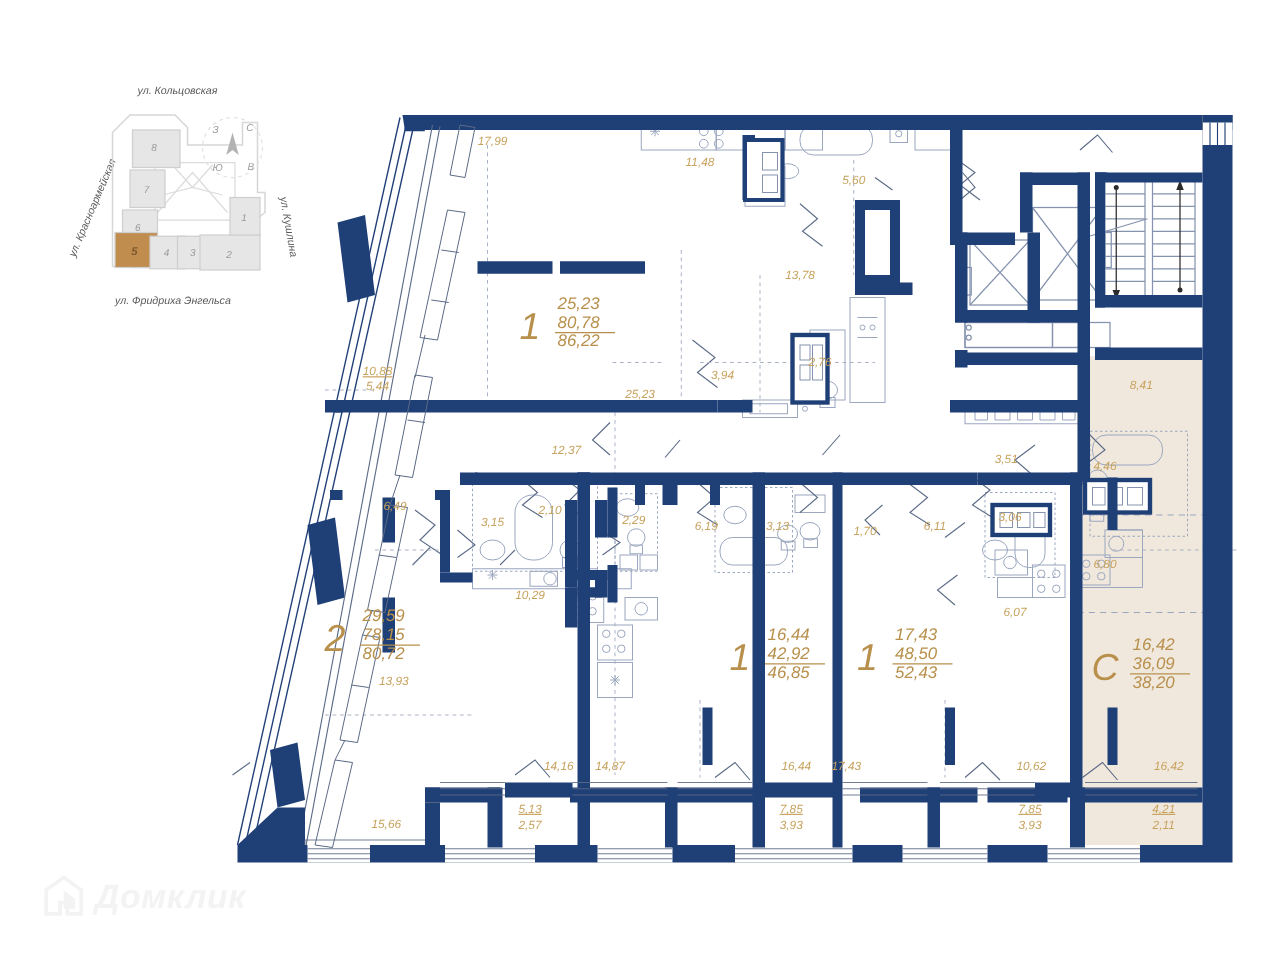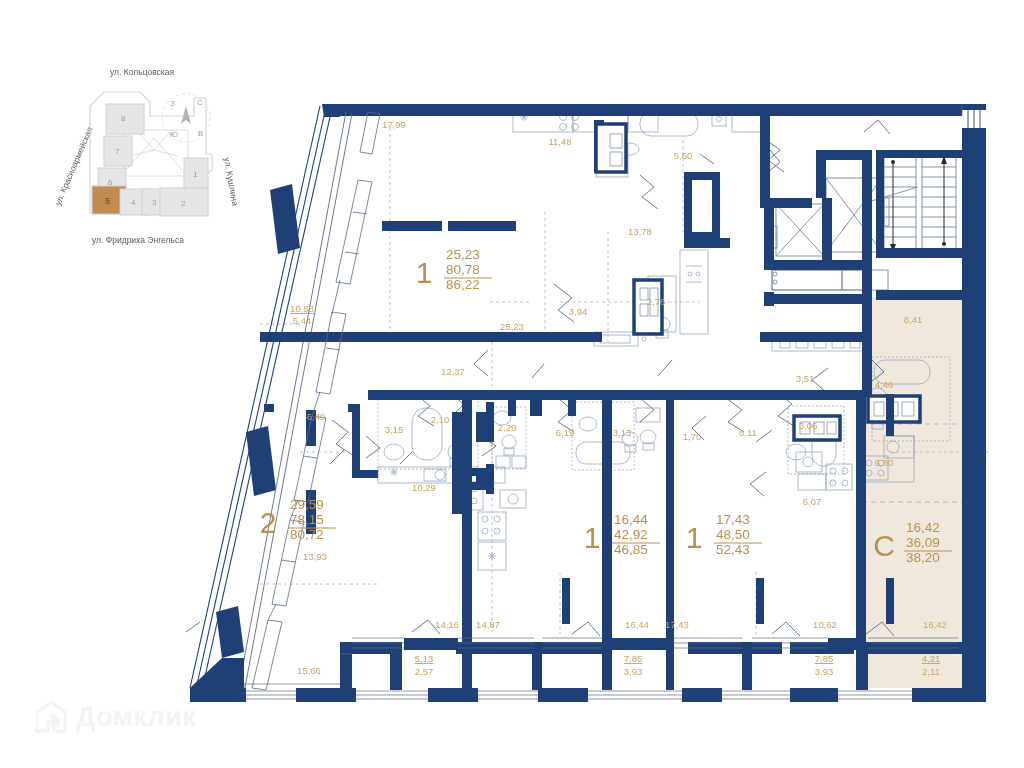--- a/index.html
+++ b/index.html
@@ -1,28 +1,28 @@
 <!DOCTYPE html>
 <html><head>
 <meta charset="utf-8">
 <style>
   html,body{margin:0;padding:0;background:#ffffff;}
   body{width:1024px;height:768px;overflow:hidden;
        font-family:"Liberation Sans","DejaVu Sans",sans-serif;}
-  #stage{position:relative;width:1024px;height:768px;background:#ffffff;}
+  #stage{position:relative;width:1024px;height:768px;background:#ffffff;font-style:italic;}
 
   
   #keymap{position:absolute;left:42px;top:58px;width:240px;height:190px;}
   #keymap svg{display:block;}
   .km-street{fill:#5a5a5a;font-size:8.5px;font-family:"Liberation Sans",sans-serif;}
   .km-num{fill:#9a9a9a;font-size:8px;font-family:"Liberation Sans",sans-serif;}
   .km-num-sel{fill:#7d5a2e;font-size:9px;font-weight:bold;font-family:"Liberation Sans",sans-serif;}
 
   
-  #plan{position:absolute;left:0;top:12px;width:1024px;height:580px;border-radius:31px;}
+  #plan{position:absolute;left:0;top:0;width:1024px;height:580px;border-radius:31px;}
   #plan svg{display:block;}
 
   
   .dim{fill:#c8a35f;font-size:9.5px;font-family:"Liberation Sans",sans-serif;}
   .dim-u{fill:#c8a35f;font-size:9.5px;font-family:"Liberation Sans",sans-serif;text-decoration:underline;}
   .aptnum{fill:#b8904c;font-size:30px;font-family:"Liberation Sans",sans-serif;}
   .aptval{fill:#b8904c;font-size:13.5px;font-family:"Liberation Sans",sans-serif;}
 
   
   #wm{position:absolute;left:34px;top:700px;display:flex;align-items:center;gap:8px;}

